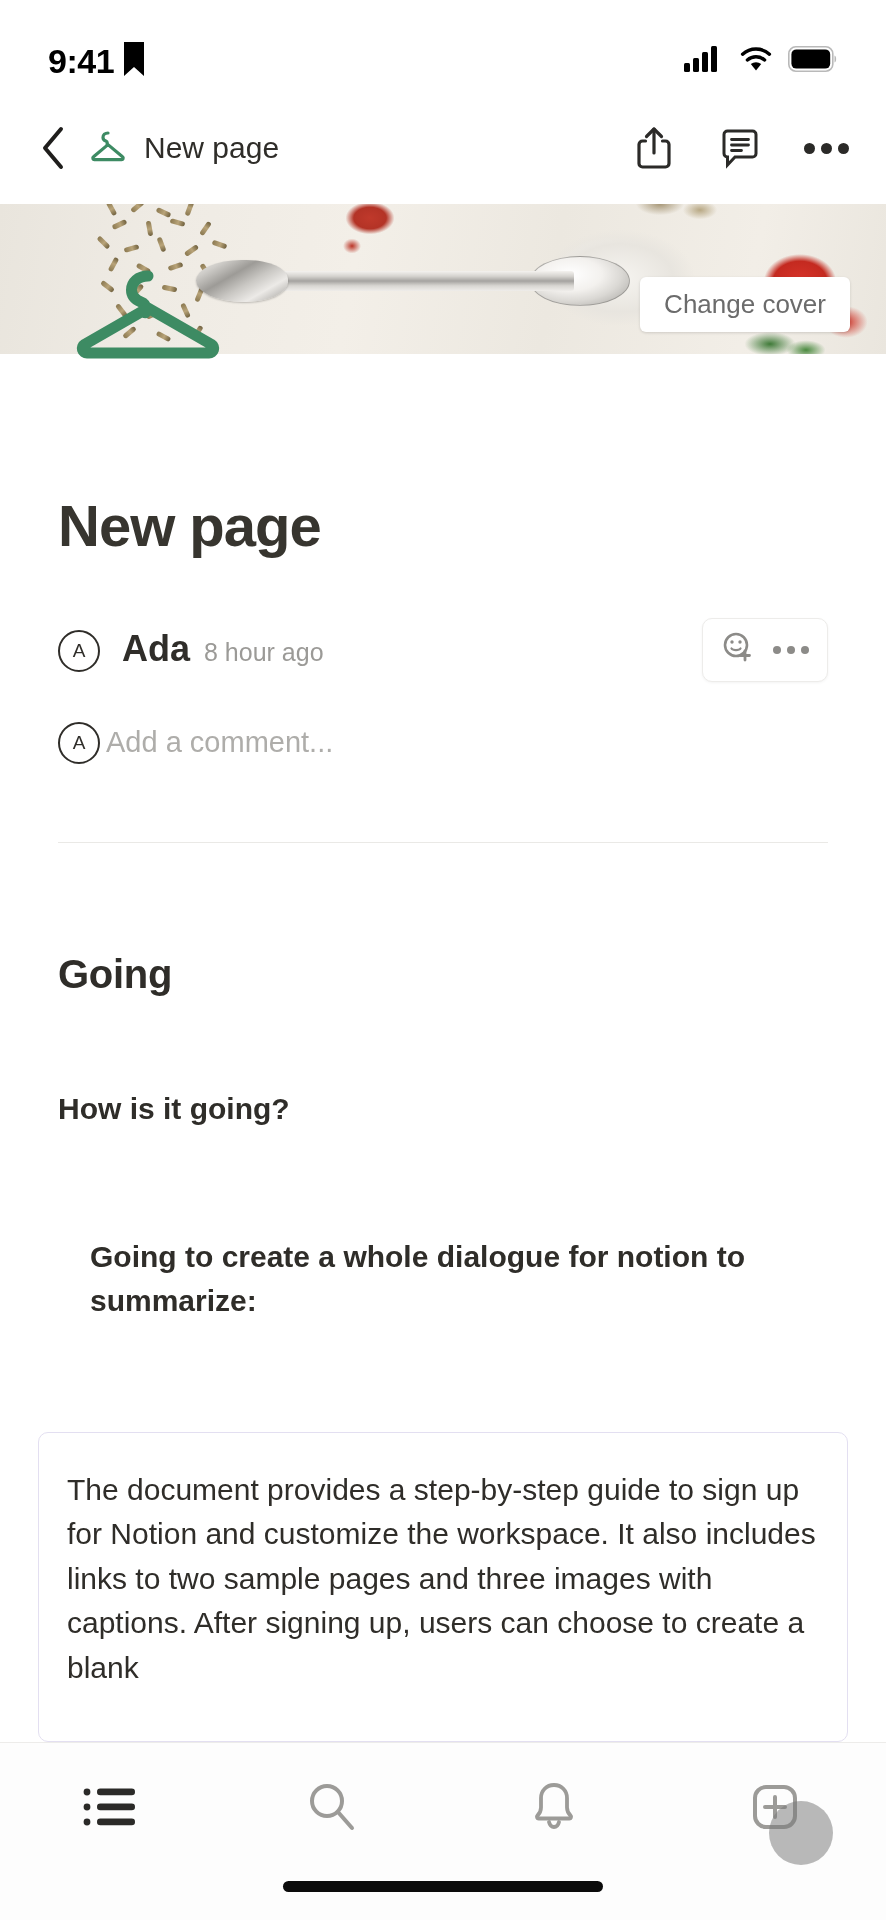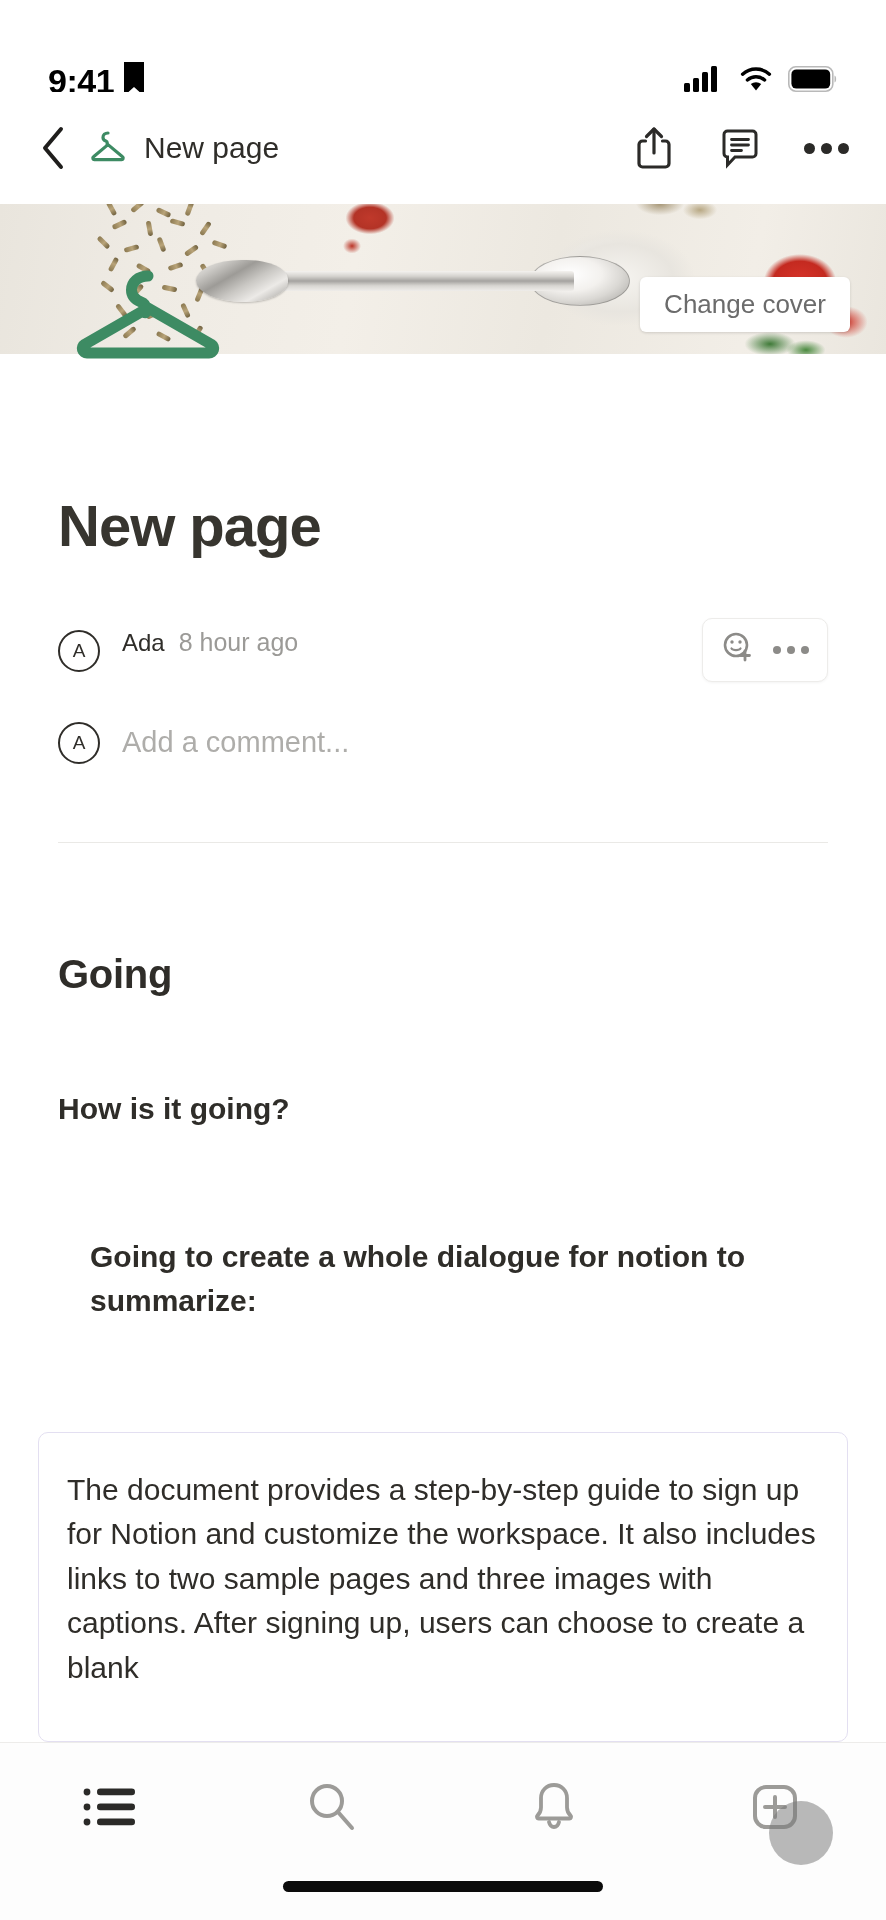--- a/index.html
+++ b/index.html
@@ -11,21 +11,20 @@
     -webkit-font-smoothing:antialiased;
     overflow:hidden;
     position:relative;
   }
 
   
   .status-bar{
     position:absolute; top:0; left:0; width:886px; height:92px;
     display:flex; align-items:center; justify-content:space-between;
     padding:30px 40px 0 48px;
-    margin-top:20px;
   }
   .status-left{ display:flex; align-items:center; gap:10px; }
   .status-time{ font-size:34px; font-weight:700; letter-spacing:-0.5px; color:#000; }
   .bookmark-ico{ display:block; }
   .status-right{ display:flex; align-items:center; gap:14px; padding-right:8px; }
 
   
   .nav-bar{
     position:absolute; top:92px; left:0; width:886px; height:112px;
     display:flex; align-items:center; padding:0 34px 0 24px;
@@ -113,37 +112,37 @@
   .comment-thread{ position:absolute; left:58px; top:628px; width:770px; }
   .comment-row{ display:flex; align-items:flex-start; position:relative; }
   .avatar{
     width:42px; height:42px; border-radius:50%;
     border:2px solid #2F2D29;
     display:flex; align-items:center; justify-content:center;
     font-size:19px; color:#2F2D29; flex:none; margin-top:2px;
   }
   .comment-main{ margin-left:22px; flex:1; }
   .comment-head{ display:flex; align-items:baseline; gap:14px; }
-  .comment-author{ font-size:24px; font-weight:400; color:#2F2D29; }
+  .comment-author{ font-size:36px; font-weight:700; color:#2F2D29; }
   .comment-time{ font-size:25px; color:#9B9A97; }
   .comment-body{ font-size:29px; color:#2F2D29; margin-top:10px; line-height:1.25; }
   .mention{ color:#A5A4A1; }
   .comment-actions{
     position:absolute; right:0; top:-10px;
     display:flex; align-items:center; gap:18px;
     background:#fff; border:1px solid #EDECEA; border-radius:10px;
     padding:12px 18px;
     box-shadow:0 1px 3px rgba(0,0,0,.05);
   }
   .dots{ display:flex; gap:6px; align-items:center; }
   .dots i{ width:8px; height:8px; border-radius:50%; background:#8C8B88; display:block; }
 
   .add-comment-row{ display:flex; align-items:center; margin-top:48px; }
   .add-comment-ph{
-    margin-left:22px; font-size:29px; color:#AEADAA;
+    margin-left:6px; font-size:29px; color:#AEADAA;
   }
 
   .divider{
     position:absolute; left:58px; top:842px; width:770px; height:1px;
     background:#EAE9E6;
   }
 
   
   .block{ position:absolute; left:58px; width:780px; color:#2F2D29;font-weight:bold; }
   .h-hello{ top:952px; font-size:40px; font-weight:700; letter-spacing:-0.3px; }

